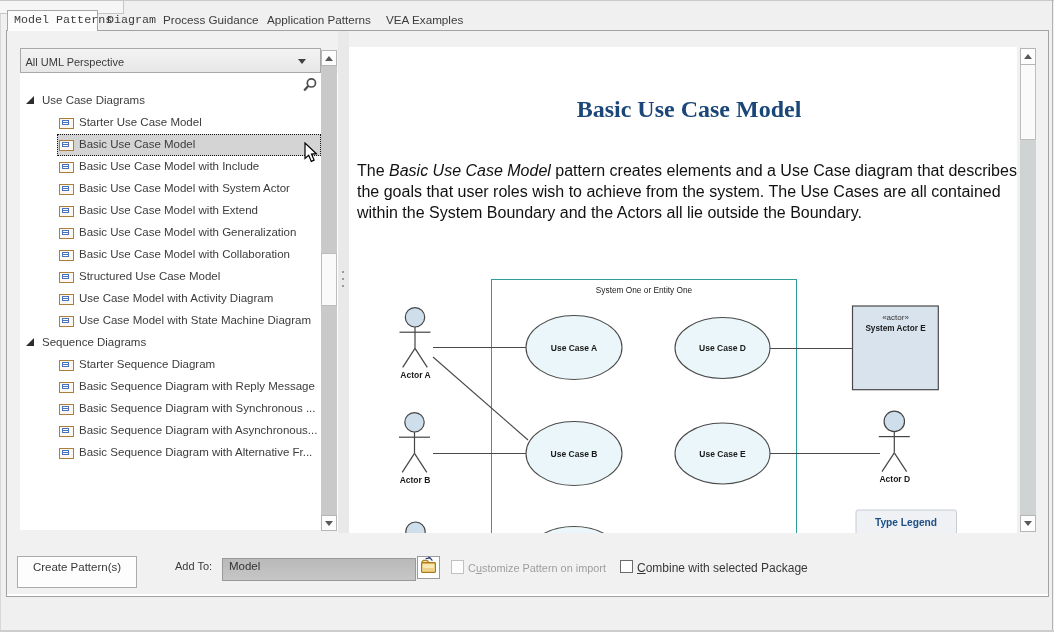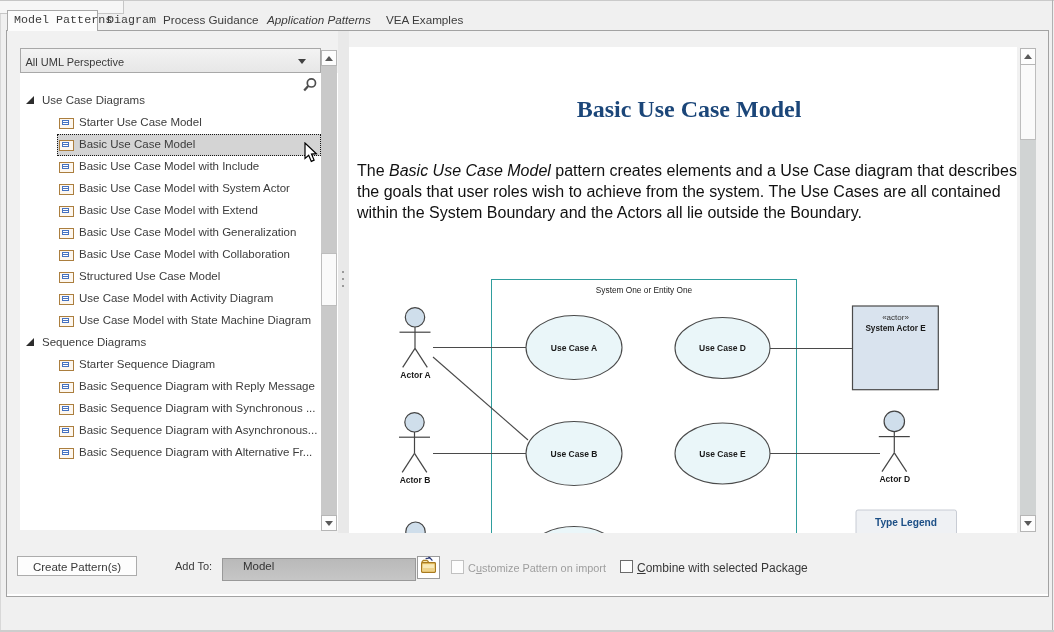--- a/index.html
+++ b/index.html
@@ -28,21 +28,21 @@
 <body>
 
   <div class="abs" style="left:0;top:0;width:1054px;height:1px;background:#cacaca;"></div>
   <div class="abs" style="left:0;top:0;width:1px;height:632px;background:#d8d8d8;"></div>
   <div class="abs" style="left:1052px;top:0;width:1px;height:632px;background:#b1b1b1;"></div>
   <div class="abs" style="left:0;top:630px;width:1054px;height:2px;background:#cdcdcd;"></div>
   <div class="abs" style="left:0;top:0;width:124px;height:14px;background:#f6f6f6;border:1px solid #c6c6c6;border-left:none;"></div>
 
   <div class="tabtxt" style="left:107px;font-family:Liberation Mono, monospace;">Diagram</div>
   <div class="tabtxt" style="left:163px;">Process Guidance</div>
-  <div class="tabtxt" style="left:267px;font-style:italic;">Application Patterns</div>
+  <div class="tabtxt" style="left:267px;">Application Patterns</div>
   <div class="tabtxt" style="left:386px;">VEA Examples</div>
 
   <div class="abs" style="left:6px;top:30px;width:1043px;height:567px;background:#f1f1f1;
        border:1px solid #a2a2a2;box-shadow:inset 0 -2px 0 #ffffff;"></div>
 
   <div class="abs" style="left:7px;top:10px;width:91px;height:21px;background:#fcfcfc;
        border:1px solid #a8a8a8;border-bottom:none;"></div>
   <div class="tabtxt" style="left:14px;font-family:Liberation Mono, monospace;">Model Patterns</div>
 
   <div class="abs" style="left:20px;top:48px;width:301px;height:25px;border:1px solid #a8a8a8;
@@ -238,24 +238,24 @@
     <text x="906" y="525.5" font-size="10.2" font-weight="bold" fill="#1c4f86" text-anchor="middle">Type Legend</text>
   </svg>
 
   <div class="abs" style="left:1019.5px;top:48px;width:16.5px;height:483.5px;background:#d0d3d3;"></div>
   <div class="abs" style="left:1019.5px;top:64px;width:16.5px;height:76px;background:#fafafa;border:1px solid #bdbdbd;"></div>
   <div class="sbbtn" style="left:1019.5px;top:48px;width:16.5px;height:16.5px;"></div>
   <div class="arr-up" style="left:1023.5px;top:54px;"></div>
   <div class="sbbtn" style="left:1019.5px;top:515px;width:16.5px;height:16.5px;"></div>
   <div class="arr-dn" style="left:1023.5px;top:521px;"></div>
 
-  <div class="abs" style="left:17px;top:556px;width:120px;height:20px;background:#fdfdfd;border:1px solid #acacac;text-align:center;line-height:21px;font-size:11.5px;color:#383838;">Create Pattern(s)</div>
+  <div class="abs" style="left:17px;top:556px;width:120px;height:32px;background:#fdfdfd;border:1px solid #acacac;text-align:center;line-height:21px;font-size:11.5px;color:#383838;">Create Pattern(s)</div>
   <div class="abs" style="left:175px;top:560px;font-size:11px;color:#3a3a3a;">Add To:</div>
   <div class="abs" style="left:222px;top:558px;width:194px;height:23px;background:linear-gradient(#b9b9b9,#c6c6c6);border:1px solid #999;"></div>
-  <div class="abs" style="left:229px;top:560px;font-size:11.5px;color:#333;margin-left:14px;">Model</div>
+  <div class="abs" style="left:229px;top:560px;font-size:11.5px;color:#333;">Model</div>
   <div class="abs" style="left:417px;top:555.5px;width:23px;height:23px;background:#fff;border:1px solid #9b9b9b;"></div>
   <svg class="abs" style="left:419px;top:556px;" width="20" height="20" viewBox="0 0 20 20">
     <path d="M3.2 8 L3.2 5.6 L4.4 4.4 L8 4.4 L9.2 5.6 L9.2 6.4" fill="#f7e7b0" stroke="#b08428" stroke-width="1.3"></path>
     <rect x="2.6" y="6.6" width="13.8" height="9.8" rx="0.8" fill="#eecb6f" stroke="#a8791f" stroke-width="1.2"></rect>
     <path d="M3.6 8.2 h11.8 v7 h-11.8 z" fill="#f8e9b8"></path>
     <path d="M3.6 12 h11.8 v3.2 h-11.8 z" fill="#eed28a"></path>
     <path d="M6.6 2.6 L10.8 1.9 M9.4 1 L10.9 1.85 L13.4 4.6" fill="none" stroke="#2c3a77" stroke-width="1.25"></path>
   </svg>
   <div class="cb" style="left:450.5px;top:560px;border:1.4px solid #c1c1c1;"></div>
   <div class="abs" style="left:468px;top:561.5px;font-size:10.9px;color:#9e9e9e;">C<span style="text-decoration:underline;">u</span>stomize Pattern on import</div>

